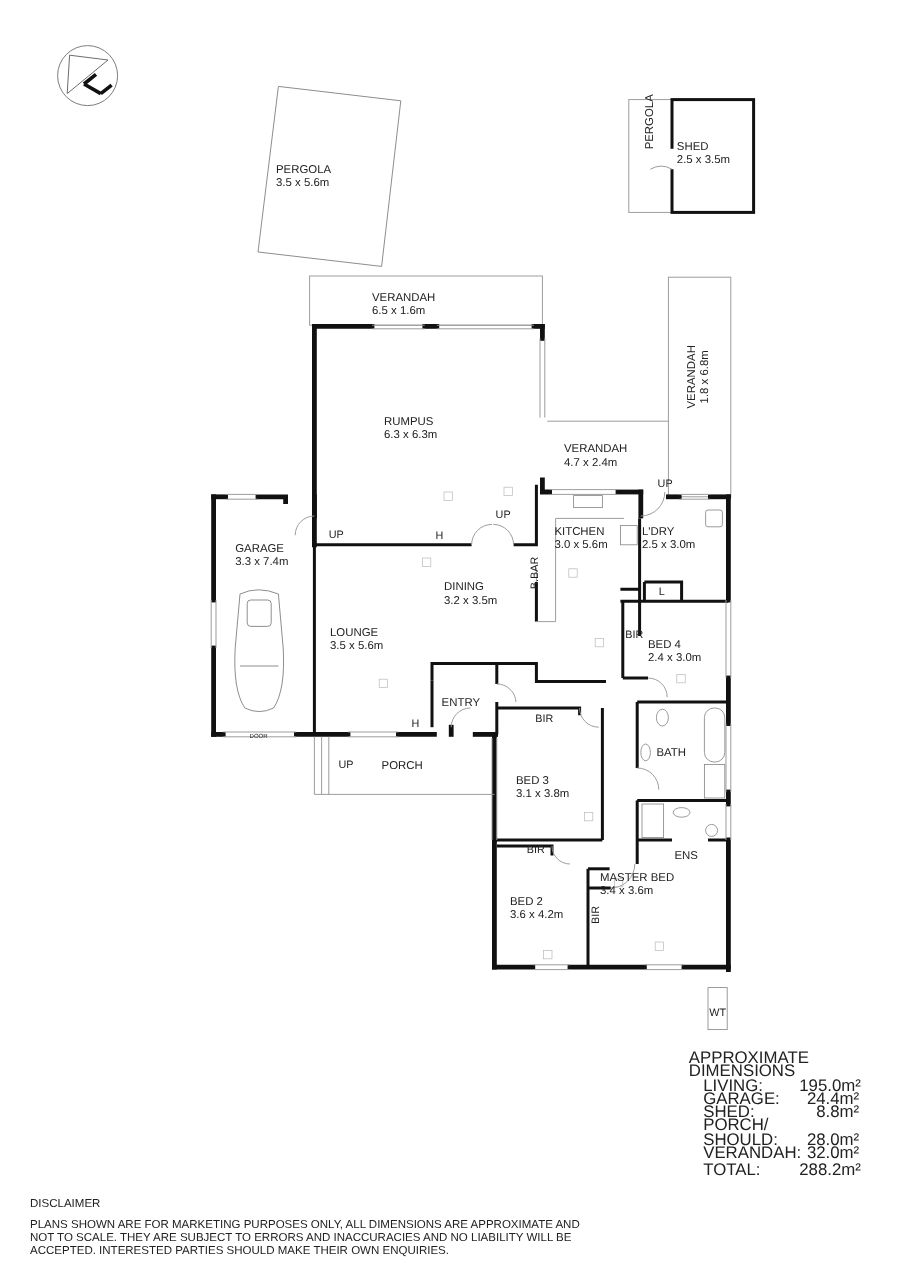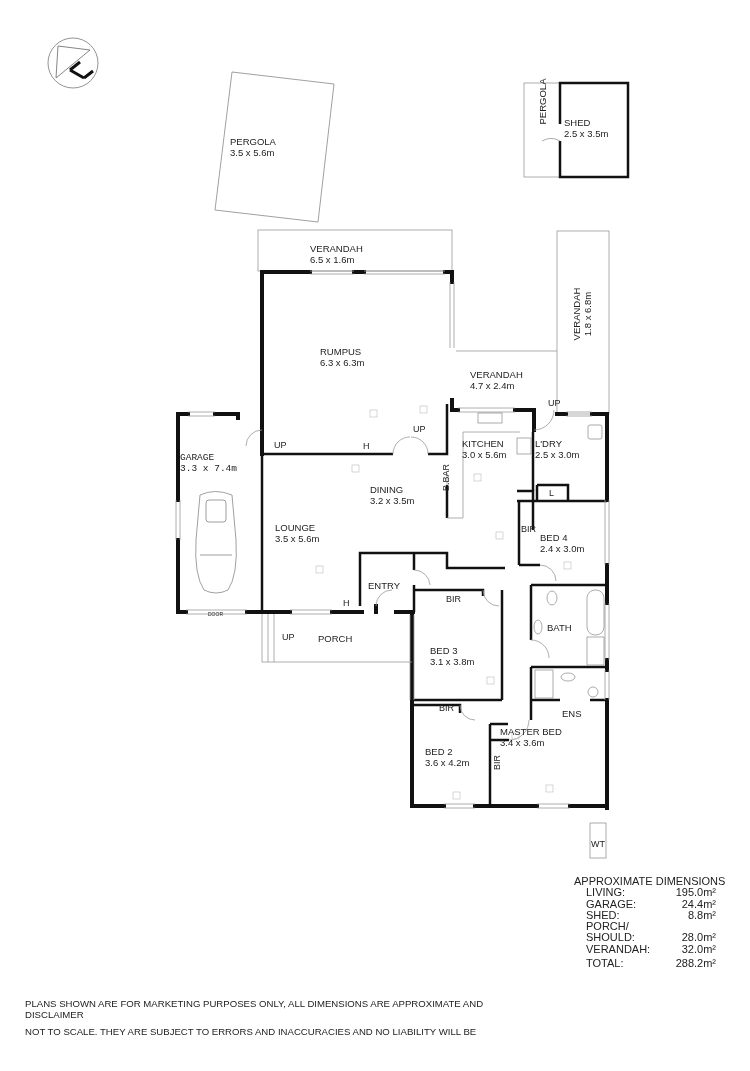--- a/index.html
+++ b/index.html
@@ -2,21 +2,21 @@
 <html><head>
 <meta charset="utf-8">
 <style>
   html,body{margin:0;padding:0;background:#fff;}
   body{width:750px;height:1071px;position:relative;overflow:hidden;font-family:"Liberation Sans",sans-serif;color:#222;}
   svg.plan{position:absolute;left:0;top:0;}
   .lbl{position:absolute;font-size:9.5px;line-height:11px;text-align:left;color:#222;white-space:nowrap;}
   .vlbl{position:absolute;font-size:9.5px;line-height:11px;text-align:center;white-space:nowrap;transform:rotate(-90deg);transform-origin:center center;}
   .small{font-size:9px;}
   .tiny{font-size:5px;}
-  .dims{position:absolute;left:574px;top:876px;font-size:11px;line-height:11.3px;}
+  .dims{position:absolute;left:574px;top:876px;font-size:14px;line-height:11.3px;}
   .dims .row{display:flex;width:130px;padding-left:12px;}
   .dims .row .k{flex:1;}
   .dims .row .v{width:50px;text-align:right;}
   .disclaimer{position:absolute;left:25px;top:998px;font-size:9.6px;line-height:11px;width:460px;}
 </style>
 </head>
 <body>
 
 <svg class="plan" width="750" height="1071" viewBox="0 0 750 1071">
 
@@ -212,21 +212,21 @@
   <div>1.8 x 6.8m</div>
 </div>
 <div class="lbl" style="left:470px;top:369px;width:80px;">
   <div>VERANDAH</div>
   <div>4.7 x 2.4m</div>
 </div>
 <div class="lbl" style="left:320px;top:346px;width:80px;">
   <div>RUMPUS</div>
   <div>6.3 x 6.3m</div>
 </div>
-<div class="lbl" style="left:180px;top:452px;width:84px;font-family:Liberation Mono, monospace;">
+<div class="lbl" style="left:196px;top:452px;width:84px;">
   <div>GARAGE</div>
   <div>3.3 x 7.4m</div>
 </div>
 <div class="lbl" style="left:462px;top:438px;width:60px;">
   <div>KITCHEN</div>
   <div>3.0 x 5.6m</div>
 </div>
 <div class="lbl" style="left:535px;top:438px;width:60px;">
   <div>L'DRY</div>
   <div>2.5 x 3.0m</div>
@@ -301,16 +301,17 @@
       <span class="k">VERANDAH:</span>
       <span class="v">32.0m²</span>
     </div>
   <div class="row" style="margin-top:3px;">
       <span class="k">TOTAL:</span>
       <span class="v">288.2m²</span>
     </div>
 </div>
 
 <div class="disclaimer">
+  <div style="margin-bottom:6px;">DISCLAIMER</div>
   <div>PLANS SHOWN ARE FOR MARKETING PURPOSES ONLY, ALL DIMENSIONS ARE APPROXIMATE AND</div>
-  <div style="margin-bottom:6px;">DISCLAIMER</div>
   <div>NOT TO SCALE. THEY ARE SUBJECT TO ERRORS AND INACCURACIES AND NO LIABILITY WILL BE</div>
+  <div>ACCEPTED. INTERESTED PARTIES SHOULD MAKE THEIR OWN ENQUIRIES.</div>
 </div>
 
 </body></html>

